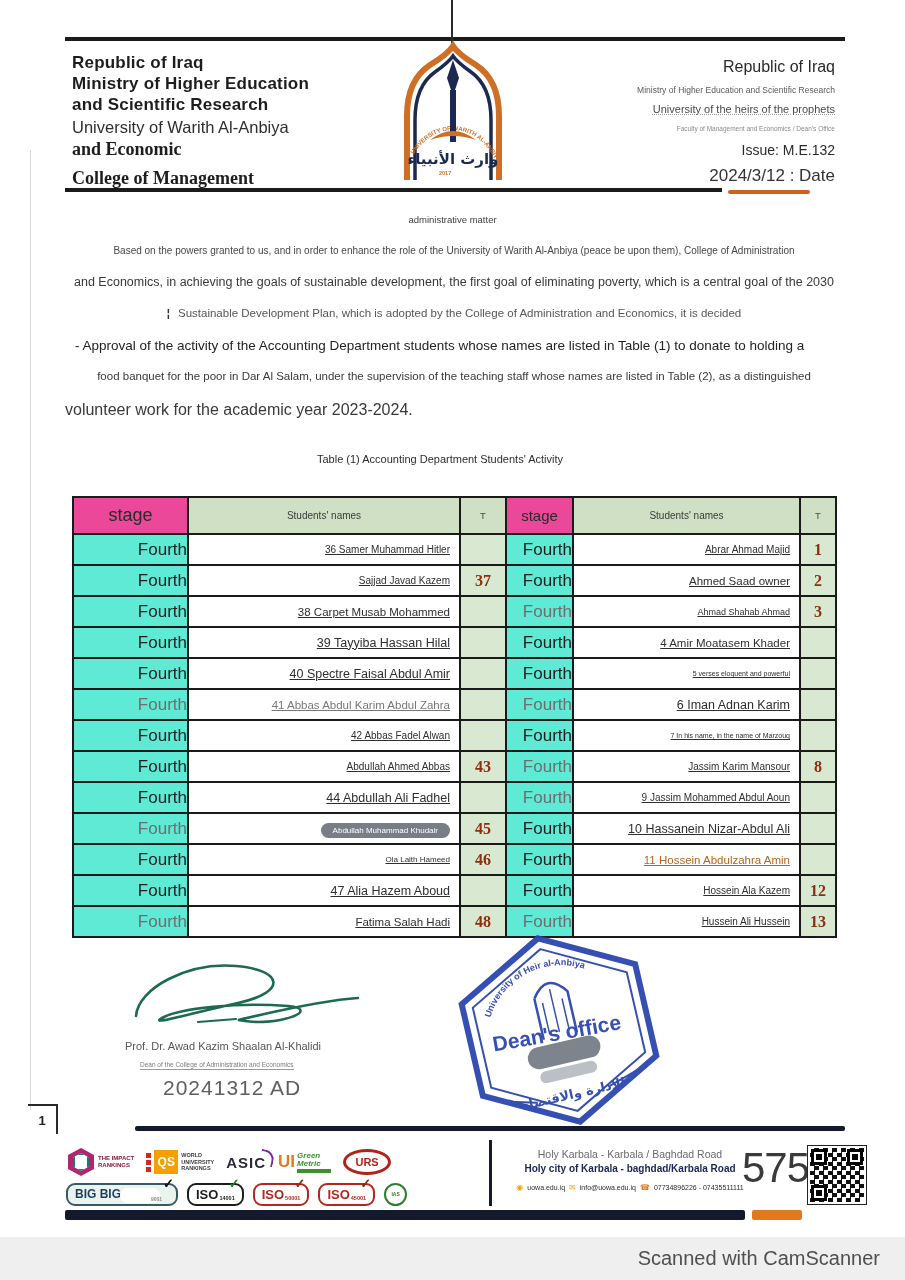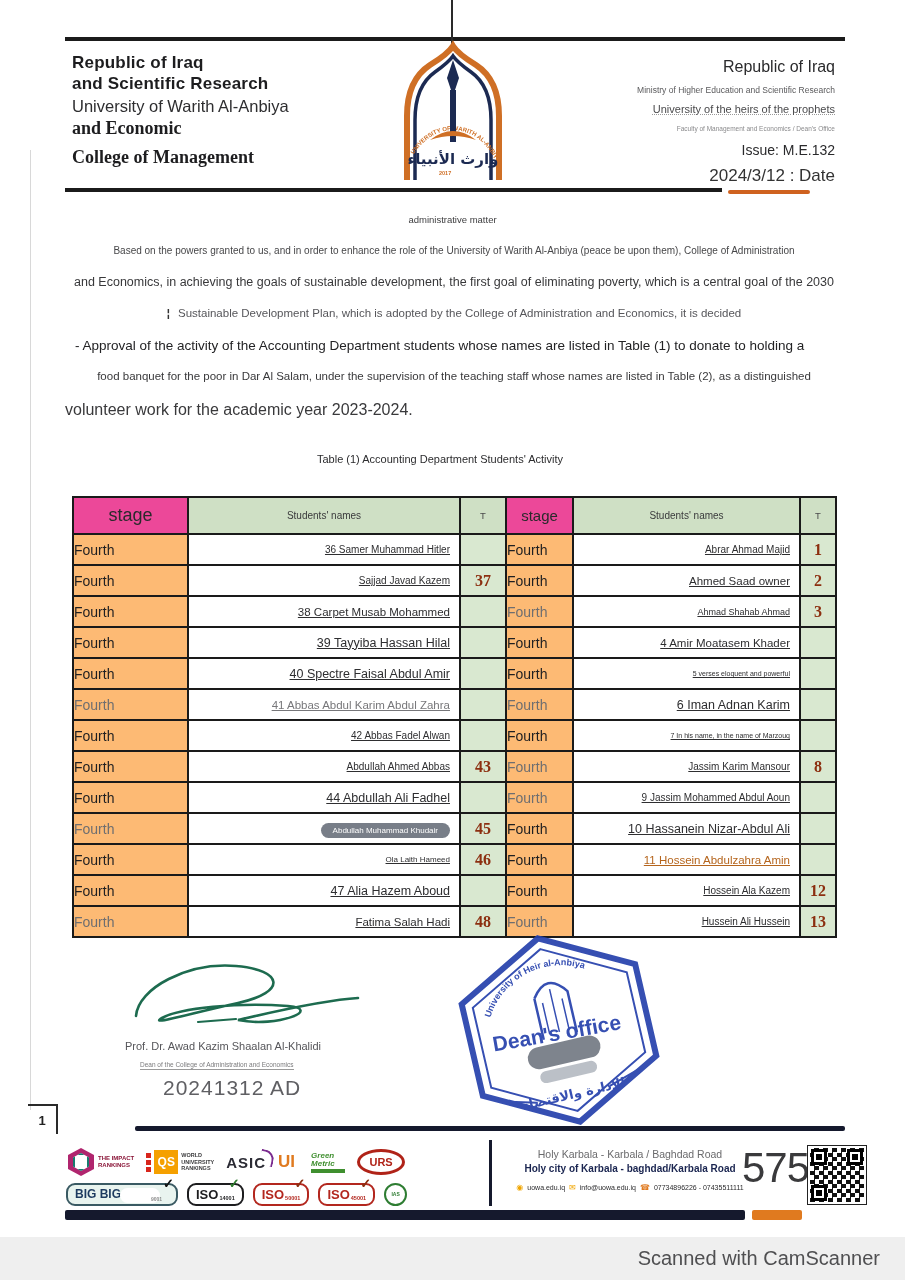--- a/index.html
+++ b/index.html
@@ -45,21 +45,21 @@
 
   
   table.roster { position:absolute; left:72px; top:496px; width:763px; border-collapse:collapse; table-layout:fixed; }
   table.roster th, table.roster td { border:2px solid #1a1a1a; white-space:nowrap; overflow:hidden; }
   table.roster thead tr { height:37px; }
   table.roster tbody tr { height:31px; }
   th.h-stage { background:#ec4899; font-size:18px; font-weight:normal; color:#2a2a2c; }
   th.h-stage.s2 { font-size:15px; }
   th.h-names { background:#cfe0c5; font-size:10px; font-weight:normal; color:#3a3a3c; }
   th.h-t { background:#cfe0c5; font-size:9.5px; font-weight:normal; color:#4a4a4c; }
-  td.stage { text-align:left; font-size:14px; color:#1f1f21; background:#fdba74; }
+  td.stage { text-align:right; font-size:17px; color:#1f1f21; background:#5eead4; }
   td.stage.dim { color:#6e6e70; }
   td.name { text-align:right; padding-right:9px; color:#2e2e30; background:#fff;text-decoration:underline; }
   td.tnum { text-align:center; background:#d9e8d0; font-family:"Liberation Serif", serif; font-weight:bold; font-size:16px; color:#8c2f10; }
   .sz7 { font-size:7px; color:#555; } .sz8 { font-size:8px; color:#555; }
   .sz9 { font-size:9px; color:#4a4a4c; } .sz10 { font-size:10px; color:#3e3e40; }
   .sz11 { font-size:11.5px; } .sz12 { font-size:12.5px; } .sz13 { font-size:10px; }
   td.name.dim { color:#77777a;padding-left:43px; }
   td.name.orange { color:#b5651d; }
   td.badge { text-align:right; padding-right:9px; }
   .pill { display:inline-block; background:#787e88; color:#fff; font-size:8px; padding:3px 12px; border-radius:9px; }
@@ -88,21 +88,21 @@
   .hex { width:26px; height:28px; clip-path:polygon(50% 0,100% 25%,100% 75%,50% 100%,0 75%,0 25%); background:#b0256e; display:flex; align-items:center; justify-content:center; }
   .hex-in { width:16px; height:18px; clip-path:polygon(50% 0,100% 25%,100% 75%,50% 100%,0 75%,0 25%); background:#fff; border:2px solid #167a6e; }
   .impact-txt { font-size:6px; font-weight:bold; color:#8a1538; line-height:7px; }
   .qs-wrap { display:flex; align-items:center; gap:3px; }
   .qs-dots { display:flex; flex-direction:column; gap:2px; }
   .qs-dots i { width:5px; height:5px; background:#d8251c; }
   .qs-box { width:24px; height:24px; background:#f5a000; color:#fff; font-weight:bold; font-size:12px; display:flex; align-items:center; justify-content:center; }
   .qs-txt { font-size:5.5px; font-weight:bold; color:#3a3a3c; line-height:6.5px; }
   .asic { font-size:15px; font-weight:bold; color:#2b2b34; letter-spacing:1px; position:relative; }
   .asic-swoosh { position:absolute; right:-8px; top:-4px; width:14px; height:16px; border:2.5px solid #7a2b8f; border-left:none; border-bottom:none; border-radius:0 10px 0 0; transform:rotate(12deg); }
-  .ui-wrap { display:flex; align-items:center; gap:16px; }
+  .ui-wrap { display:flex; align-items:center; gap:2px; }
   .ui-u { font-size:17px; font-weight:bold; color:#e07a1f; }
   .ui-txt { font-size:8px; font-weight:bold; color:#3f8f2f; line-height:8px; font-style:italic; }
   .ui-bar { width:34px; height:4px; background:#3f8f2f; margin-top:1px; }
   .urs { width:48px; height:26px; border:3px solid #b02318; border-radius:50%; display:flex; align-items:center; justify-content:center; font-size:11px; font-weight:bold; color:#b02318; }
 
   .cert { position:relative; height:23px; border-radius:9px; display:flex; align-items:center; padding:0 7px; }
   .cert .chk { position:absolute; top:-9px; right:2px; font-size:13px; font-weight:bold; }
   .cert-big { width:112px; border:2px solid #3a5a63; background:#e9f4ef; color:#1d3a5f; font-weight:bold; font-size:12px; }
   .cert-big .wpill { position:absolute; left:52px; top:3px; width:40px; height:15px; background:#fff; border-radius:8px; }
   .cert-big .code { position:absolute; right:14px; bottom:2px; font-size:5px; color:#8a8a8a; }
@@ -131,20 +131,21 @@
 <body>
 
 <div class="page">
 
   <div class="scan-edge"></div>
   <div class="hline" style="left:65px; top:37px; width:780px; height:4px;"></div>
   <div class="pen-top"></div>
 
   <div class="hdr-left">
     <div class="b">Republic of Iraq</div>
+    <div class="b">Ministry of Higher Education</div>
     <div class="b">and Scientific Research</div>
     <div class="reg">University of Warith Al-Anbiya</div>
     <div class="serif">and Economic</div>
     <div class="serif gap">College of Management</div>
   </div>
 
   <svg class="emblem" viewBox="0 0 122 142">
     <path d="M15,140 L15,76 Q15,40 38,25 Q56,14 61,6 Q66,14 84,25 Q107,40 107,76 L107,140" fill="#ffffff" stroke="#cf6f25" stroke-width="6"></path>
     <path d="M23,140 L23,80 Q23,46 43,32 Q57,22 61,16 Q65,22 79,32 Q99,46 99,80 L99,140" fill="none" stroke="#1c2a52" stroke-width="3.5"></path>
     <path id="arcT" d="M20,118 A48,58 0 0 1 102,118" fill="none"></path>

